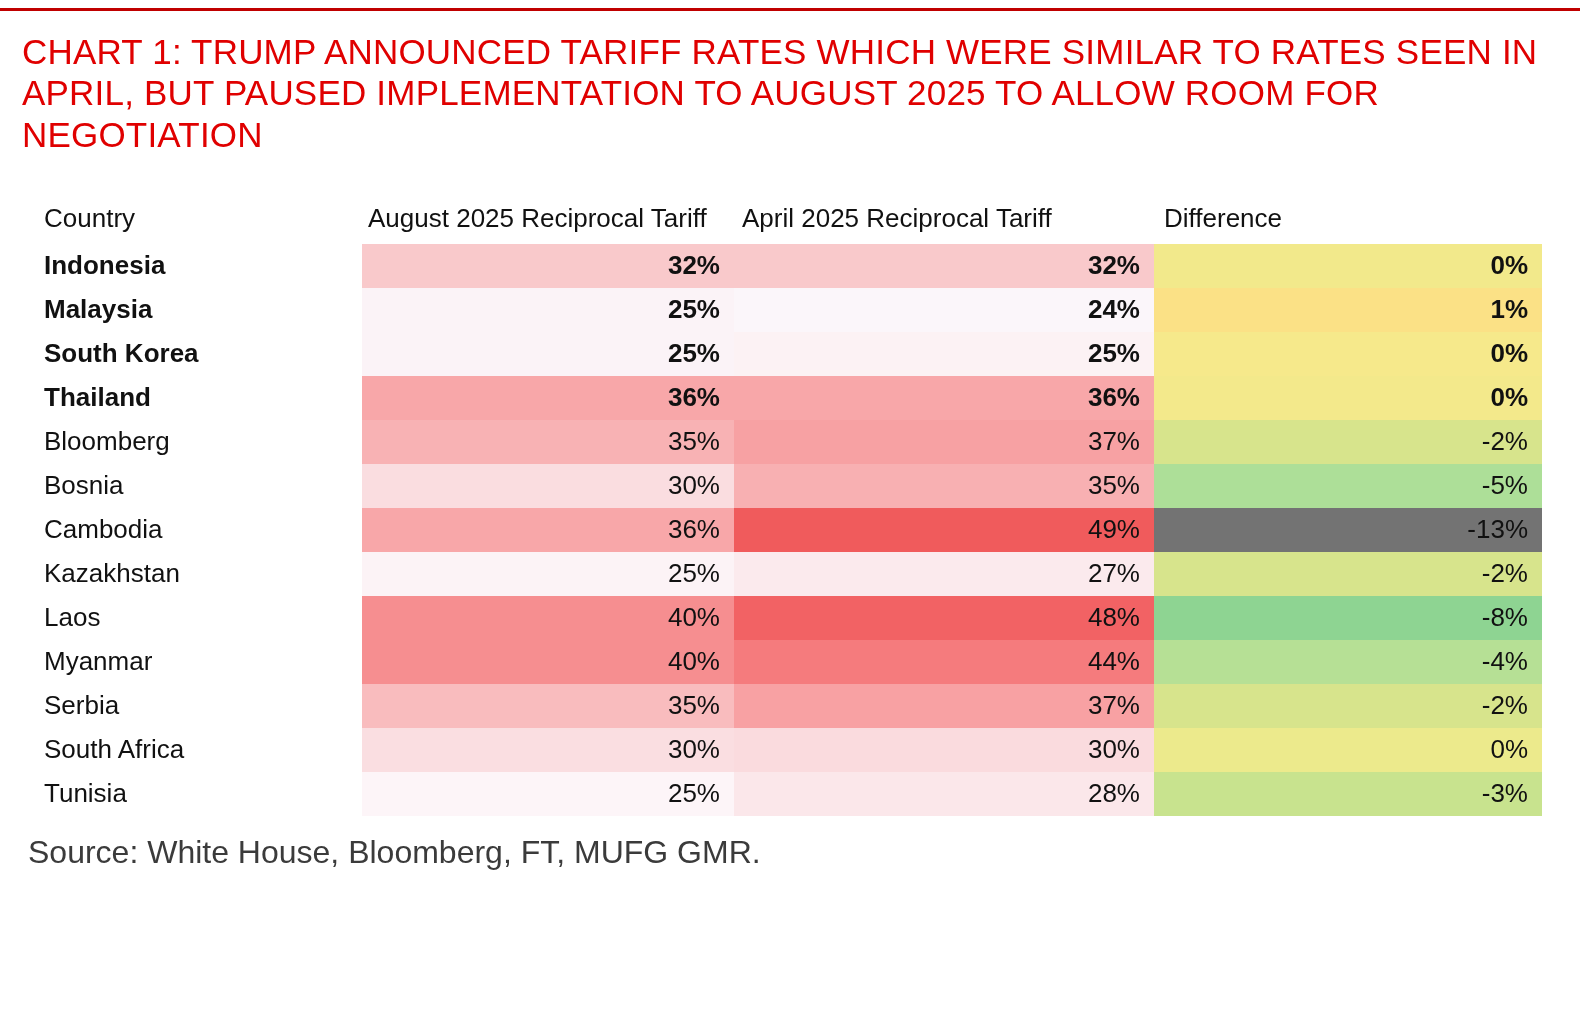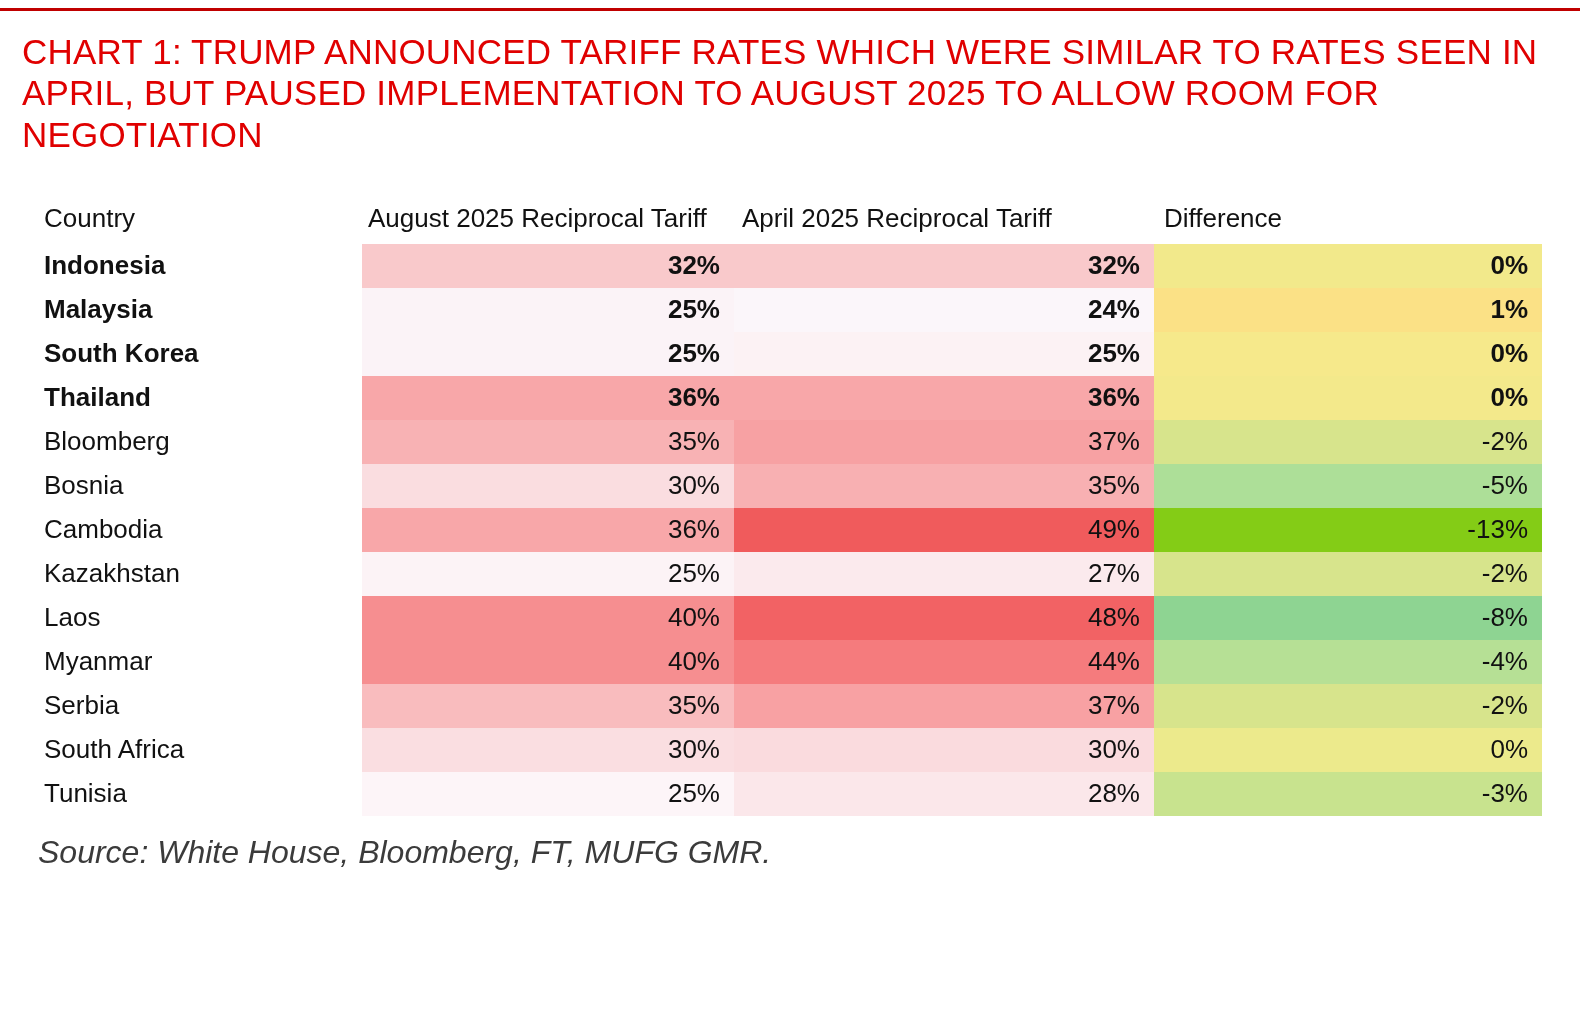--- a/index.html
+++ b/index.html
@@ -70,24 +70,23 @@
   tbody td.country {
     text-align: left;
     padding-left: 2px;
     background: #ffffff;
   }
   tbody tr.bold td { font-weight: bold; }
   tbody td.val {
     text-align: right;
   }
   .source {
-    font-style: italic;
     font-size: 32px;
     color: #3b3b3b;
-    padding: 18px 0 0 38px;
+    padding: 18px 0 0 28px;
   }
 </style>
 </head>
 <body>
 
 <div class="top-rule"></div>
 
 <div class="title">CHART 1: TRUMP ANNOUNCED TARIFF RATES WHICH WERE SIMILAR TO RATES SEEN IN APRIL, BUT PAUSED IMPLEMENTATION TO AUGUST 2025 TO ALLOW ROOM FOR NEGOTIATION</div>
 
 <div class="table-wrap">
@@ -140,21 +139,21 @@
         <tr>
           <td class="country">Bosnia</td>
           <td class="val" style="background: rgb(250, 221, 224);">30%</td>
           <td class="val" style="background: rgb(248, 176, 178);">35%</td>
           <td class="val" style="background: rgb(173, 223, 152);">-5%</td>
         </tr>
         <tr>
           <td class="country">Cambodia</td>
           <td class="val" style="background: rgb(248, 167, 169);">36%</td>
           <td class="val" style="background: rgb(240, 91, 92);">49%</td>
-          <td class="val" style="background: #84cc16;">-13%</td>
+          <td class="val" style="background: #737373;">-13%</td>
         </tr>
         <tr>
           <td class="country">Kazakhstan</td>
           <td class="val" style="background: rgb(252, 243, 246);">25%</td>
           <td class="val" style="background: rgb(251, 234, 237);">27%</td>
           <td class="val" style="background: rgb(215, 228, 140);">-2%</td>
         </tr>
         <tr>
           <td class="country">Laos</td>
           <td class="val" style="background: rgb(246, 142, 144);">40%</td>

